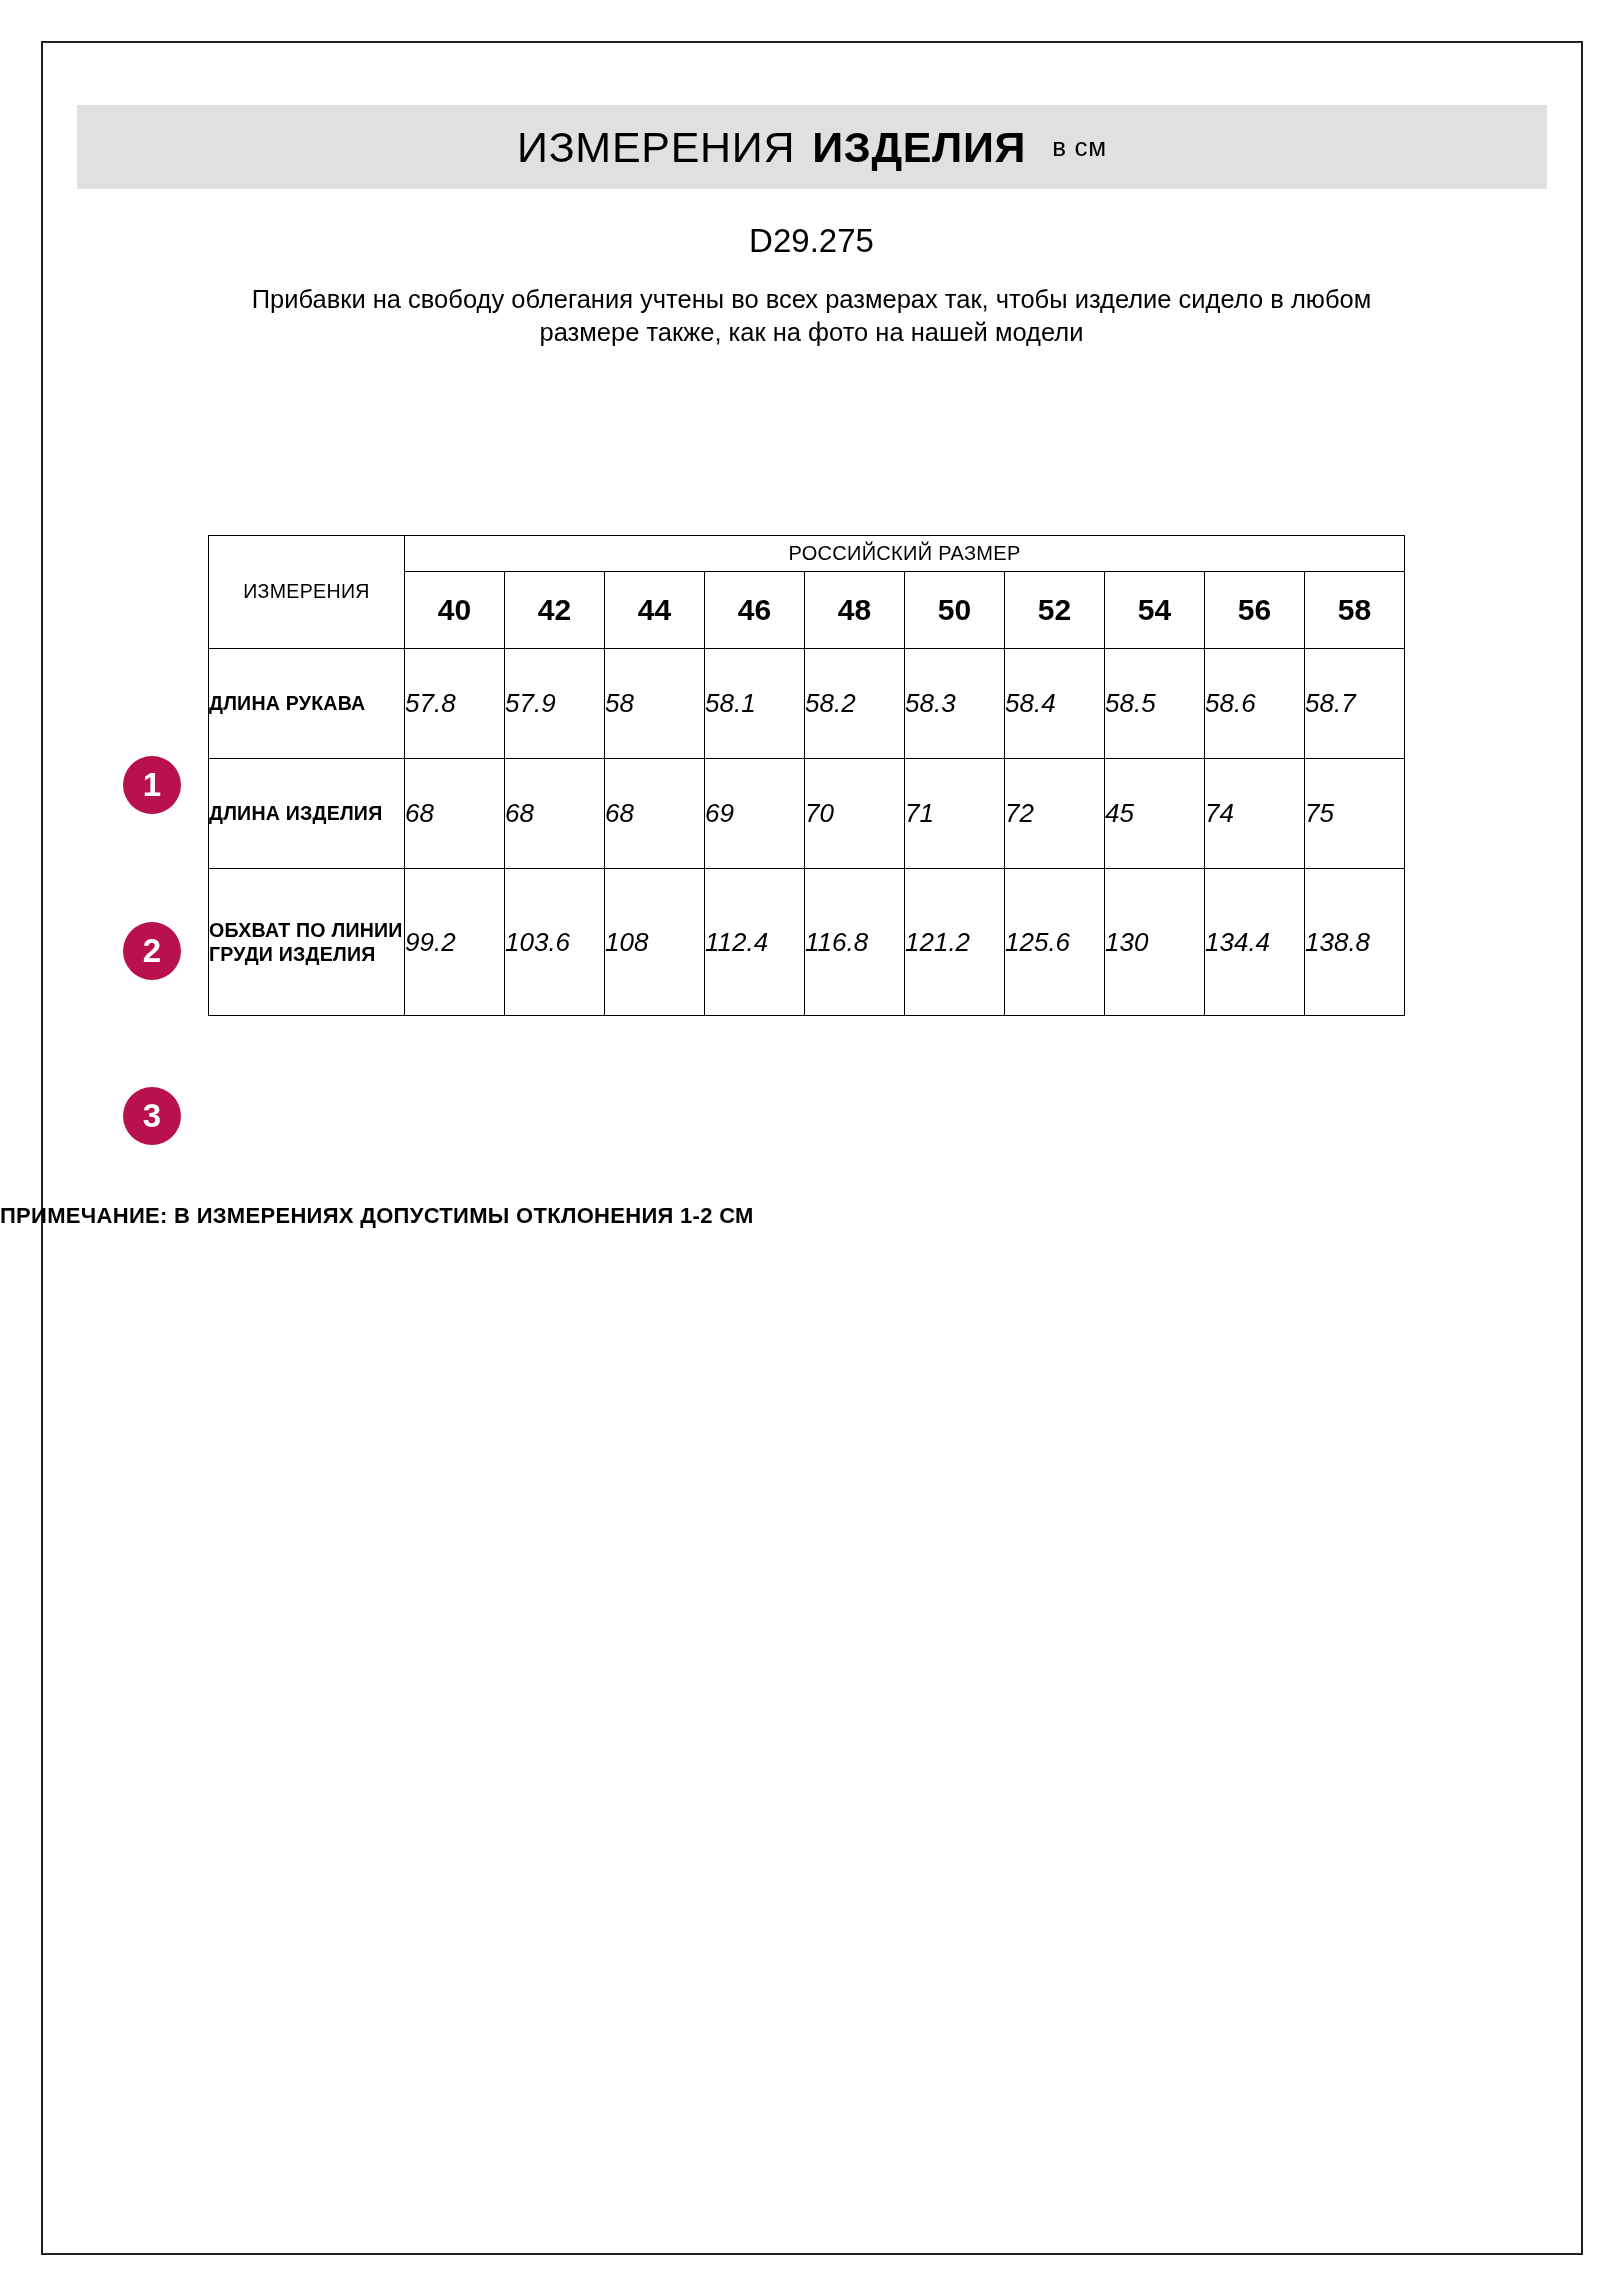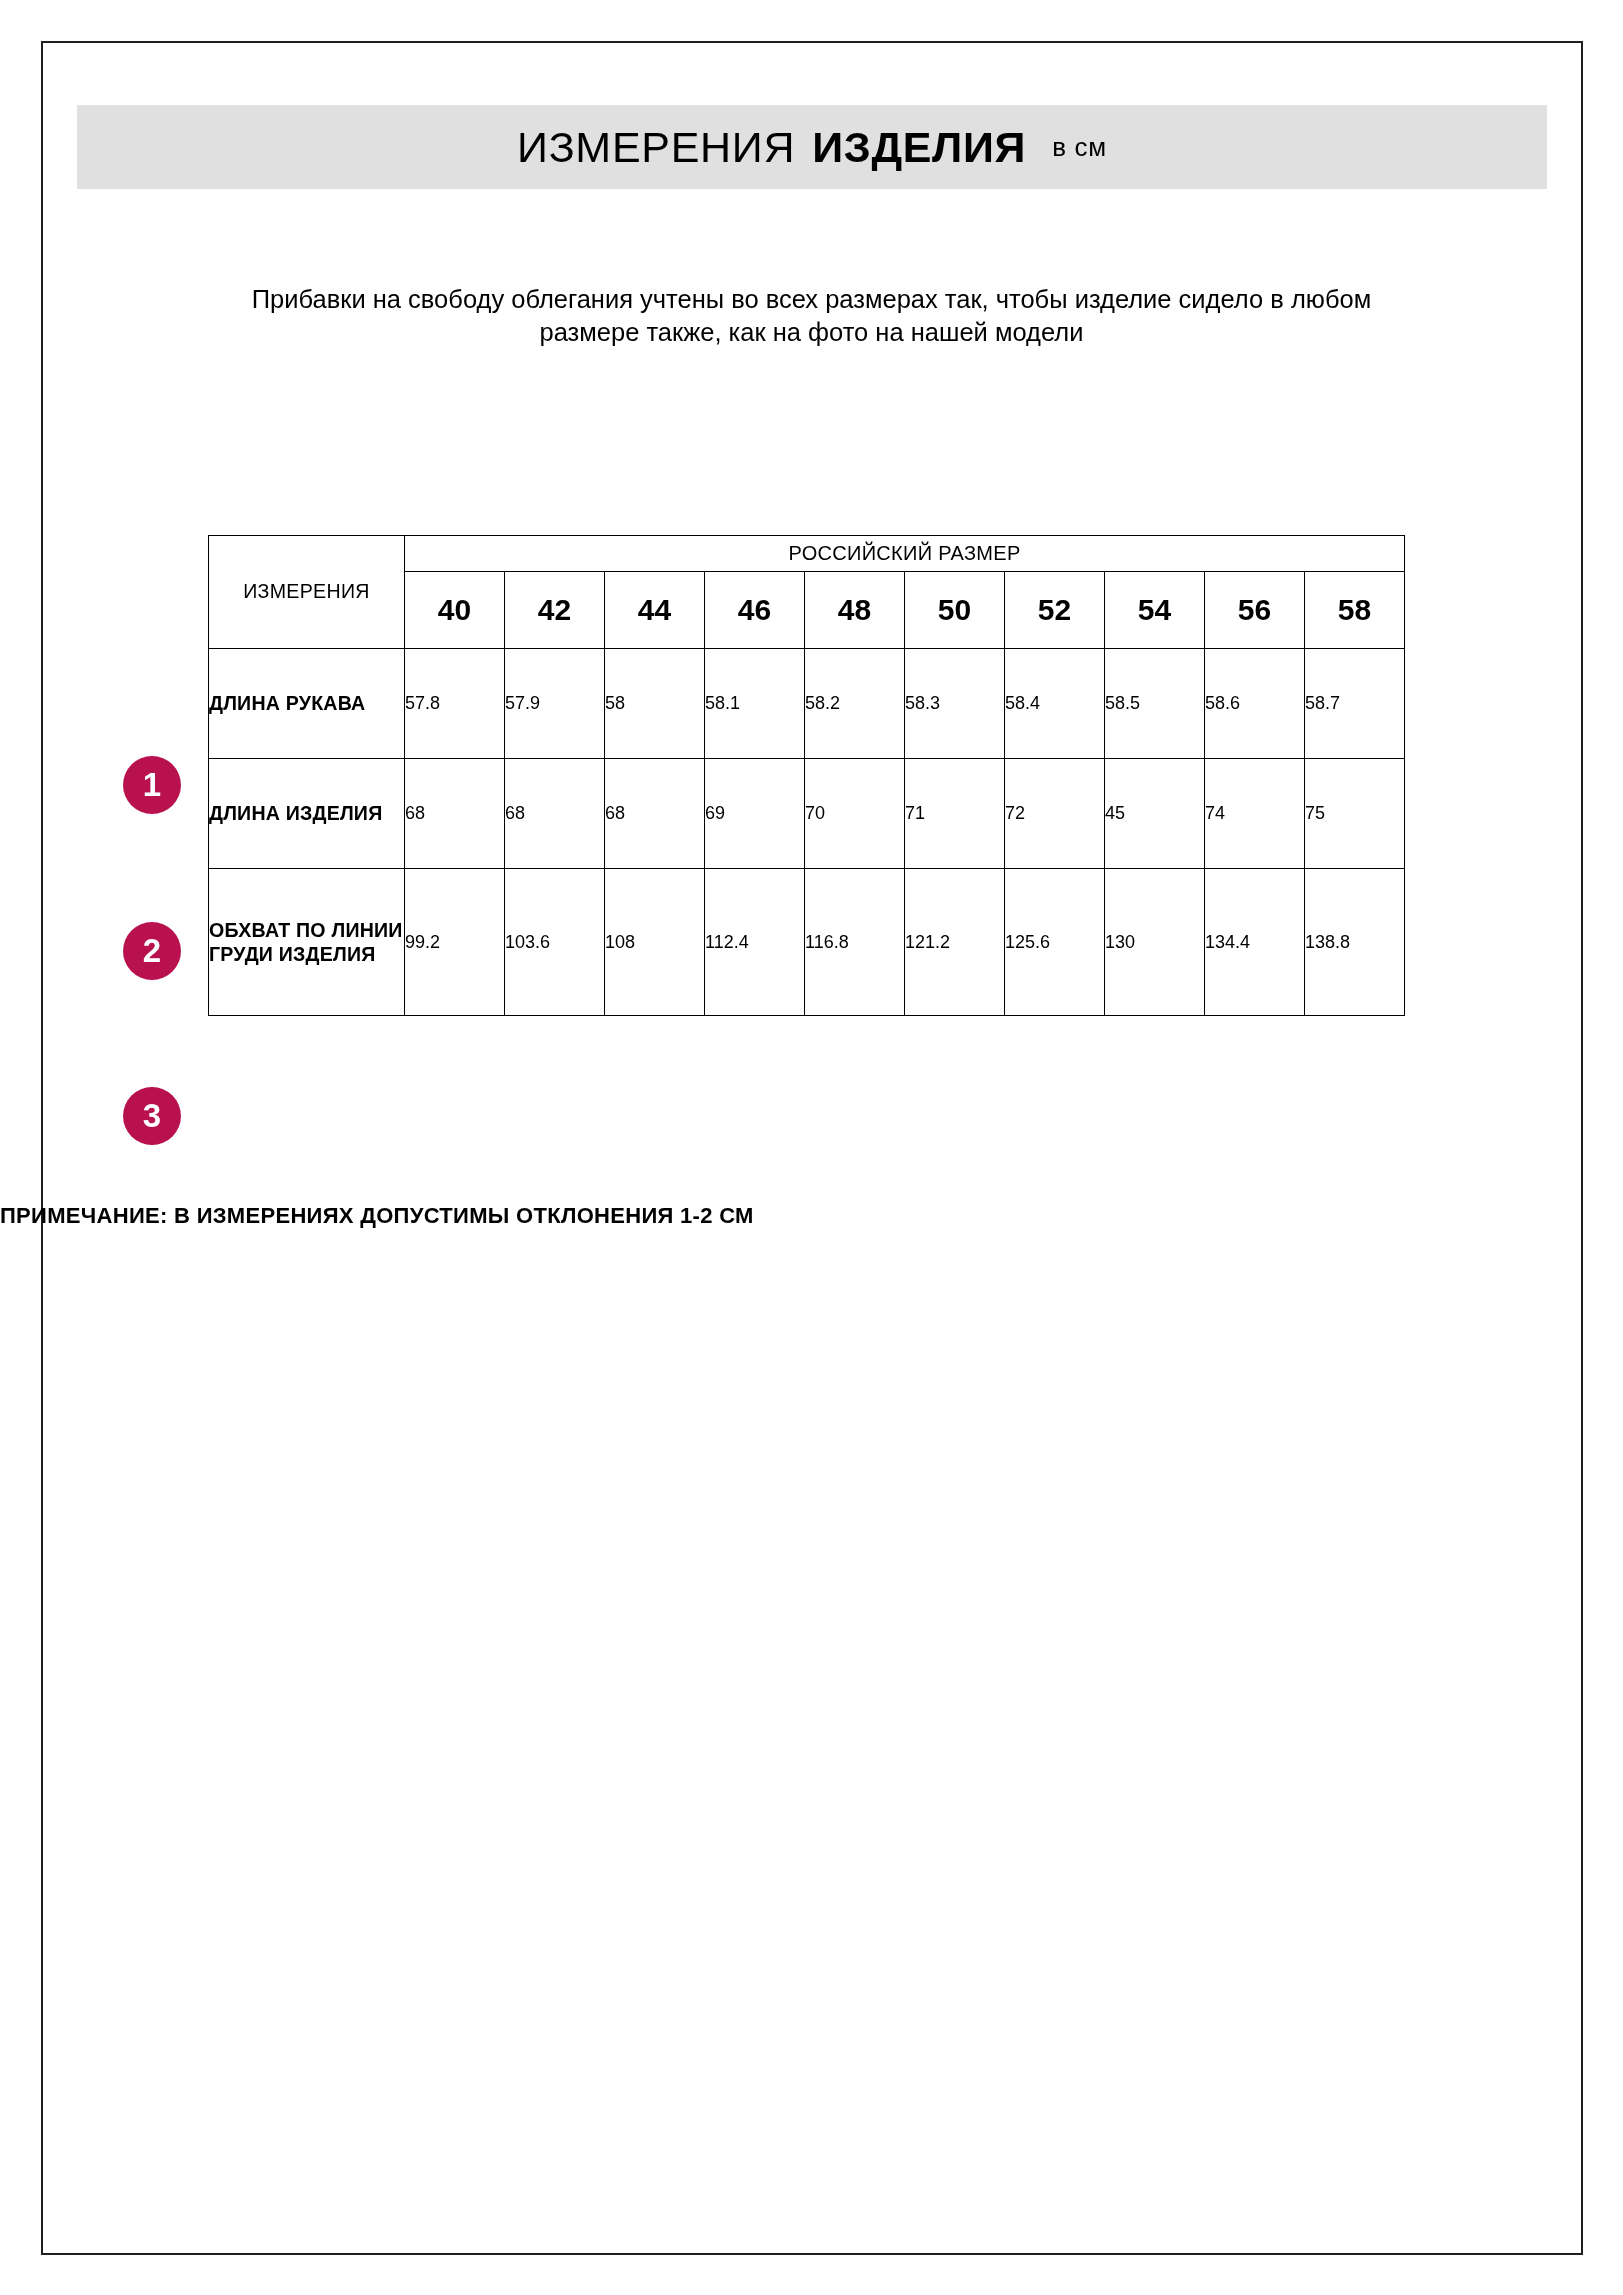--- a/index.html
+++ b/index.html
@@ -121,21 +121,22 @@
     margin-left: 22px;
   }
   .row-label {
     font-size: 19.6px;
     line-height: 1.25;
     padding: 6.5px 5.2px;
     letter-spacing: 0.2px;
     font-weight: bold;
   }
   .cell-val {
-    font-size: 18px;
+    font-size: 26px;
+    font-style: italic;
   }
   tr.data-row { height: 110px; }
   tr.data-row.tall { height: 147px; }
 
   
   .badges {
     position: absolute;
     left: 123px;
     top: 726px;
     width: 79px;
@@ -173,20 +174,21 @@
 <div class="content">
 
   <div class="page-frame"></div>
 
   <div class="title-band">
     <span class="title-main">ИЗМЕРЕНИЯ</span>
     <span class="title-strong">ИЗДЕЛИЯ</span>
     <span class="title-unit">в см</span>
   </div>
 
+  <div class="doc-code">D29.275</div>
   <div class="doc-note">Прибавки на свободу облегания учтены во всех размерах так, чтобы изделие сидело в любом размере также, как на фото на нашей модели</div>
 
   <div class="badges">
     <div class="badge b1">1</div>
     <div class="badge b2">2</div>
     <div class="badge b3">3</div>
   </div>
 
   <div class="table-wrap">
     <table class="sizes">

